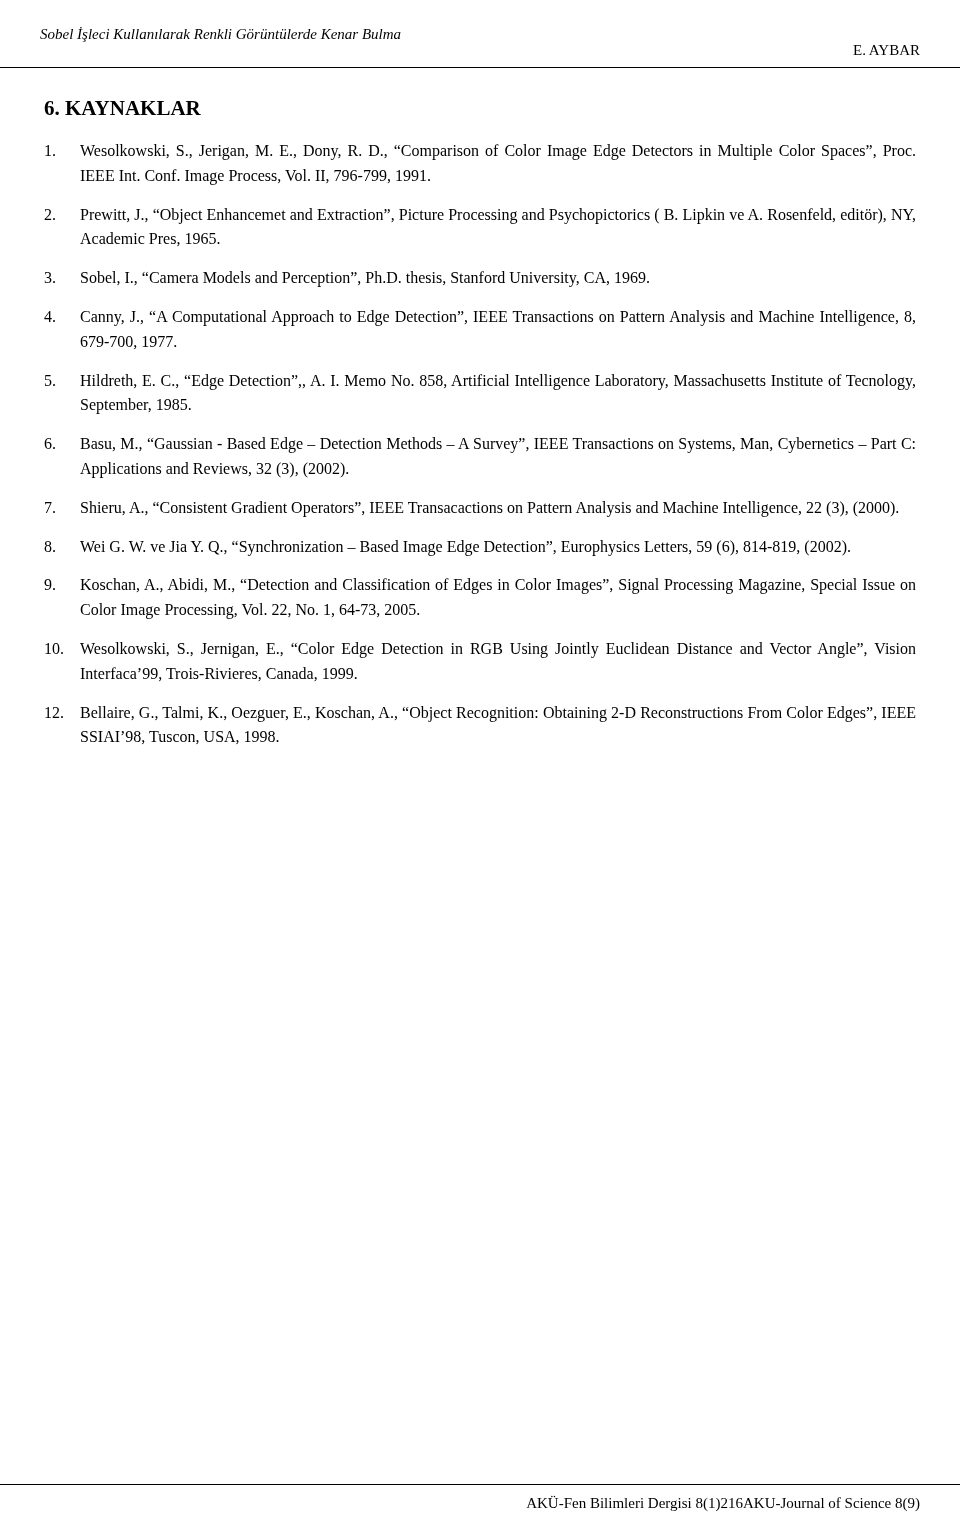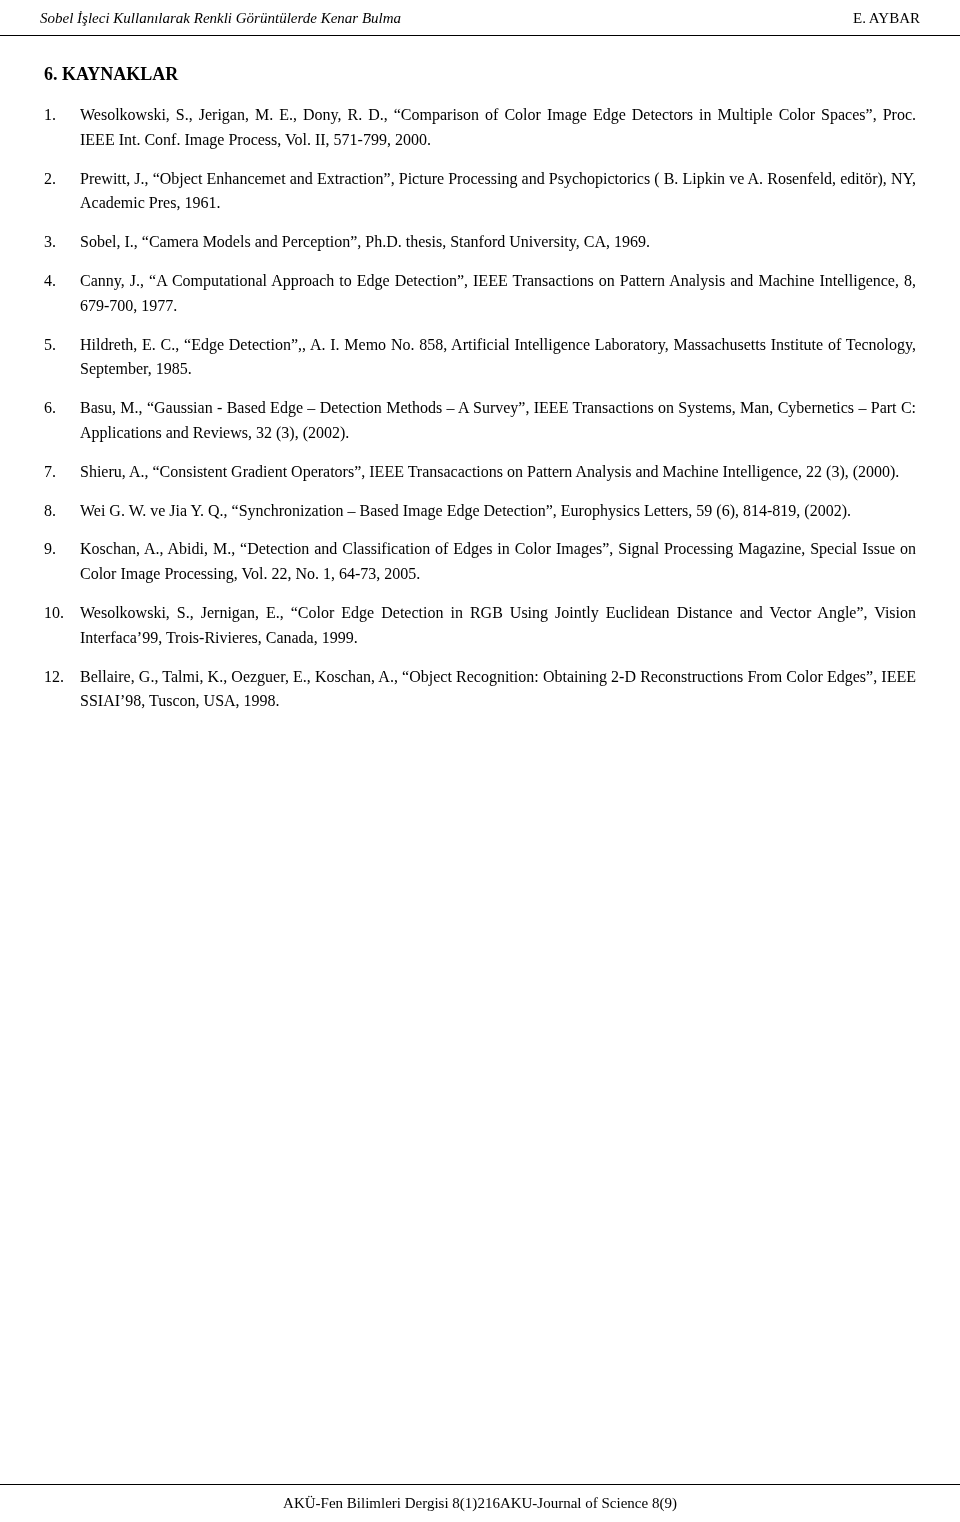--- a/index.html
+++ b/index.html
@@ -34,29 +34,30 @@
       border-bottom: 1px solid #000;
       font-size: 15px;
     }
 
     .header-left {
       font-style: italic;
     }
 
     .header-right {
       font-style: normal;
+      margin-top: 32px;
     }
 
     .content {
       flex: 1;
       padding: 28px 44px 20px 44px;
     }
 
     .section-title {
-      font-size: 18px;
+      font-size: 21px;
       font-weight: bold;
       margin-bottom: 18px;
     }
 
     .references-list {
       list-style: none;
       padding: 0;
     }
 
     .ref-item {
@@ -73,21 +74,21 @@
       flex-shrink: 0;
     }
 
     .ref-text {
       flex: 1;
     }
 
     .footer {
       border-top: 1px solid #000;
       display: flex;
-      justify-content: center;
+      justify-content: flex-end;
       align-items: center;
       padding: 10px 40px;
       font-size: 15px;
     }
 
     .footer-center {
       text-align: center;
     }
   </style>
 </head>
@@ -100,25 +101,25 @@
     <span class="header-right">E. AYBAR</span>
   </div>
 
   <div class="content">
 
     <div class="section-title">6. KAYNAKLAR</div>
 
     <ol class="references-list">
     <li class="ref-item">
           <span class="ref-number">1.</span>
-          <span class="ref-text">Wesolkowski, S., Jerigan, M. E., Dony, R. D., “Comparison of Color Image Edge Detectors in Multiple Color Spaces”, Proc. IEEE Int. Conf. Image Process, Vol. II, 571-799, 2000.</span>
+          <span class="ref-text">Wesolkowski, S., Jerigan, M. E., Dony, R. D., “Comparison of Color Image Edge Detectors in Multiple Color Spaces”, Proc. IEEE Int. Conf. Image Process, Vol. II, 796-799, 1991.</span>
         </li>
         <li class="ref-item">
           <span class="ref-number">2.</span>
-          <span class="ref-text">Prewitt, J., “Object Enhancemet and Extraction”, Picture Processing and Psychopictorics ( B. Lipkin ve A. Rosenfeld, editör), NY, Academic Pres, 1961.</span>
+          <span class="ref-text">Prewitt, J., “Object Enhancemet and Extraction”, Picture Processing and Psychopictorics ( B. Lipkin ve A. Rosenfeld, editör), NY, Academic Pres, 1965.</span>
         </li>
         <li class="ref-item">
           <span class="ref-number">3.</span>
           <span class="ref-text">Sobel, I., “Camera Models and Perception”, Ph.D. thesis, Stanford University, CA, 1969.</span>
         </li>
         <li class="ref-item">
           <span class="ref-number">4.</span>
           <span class="ref-text">Canny, J., “A Computational Approach to Edge Detection”, IEEE Transactions on Pattern Analysis  and Machine Intelligence, 8, 679-700, 1977.</span>
         </li>
         <li class="ref-item">

